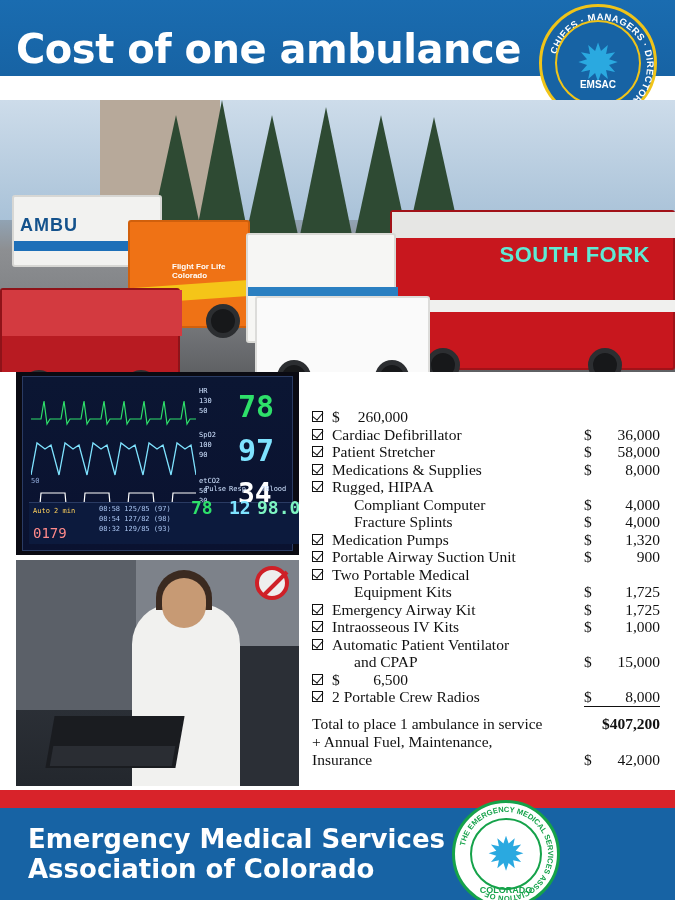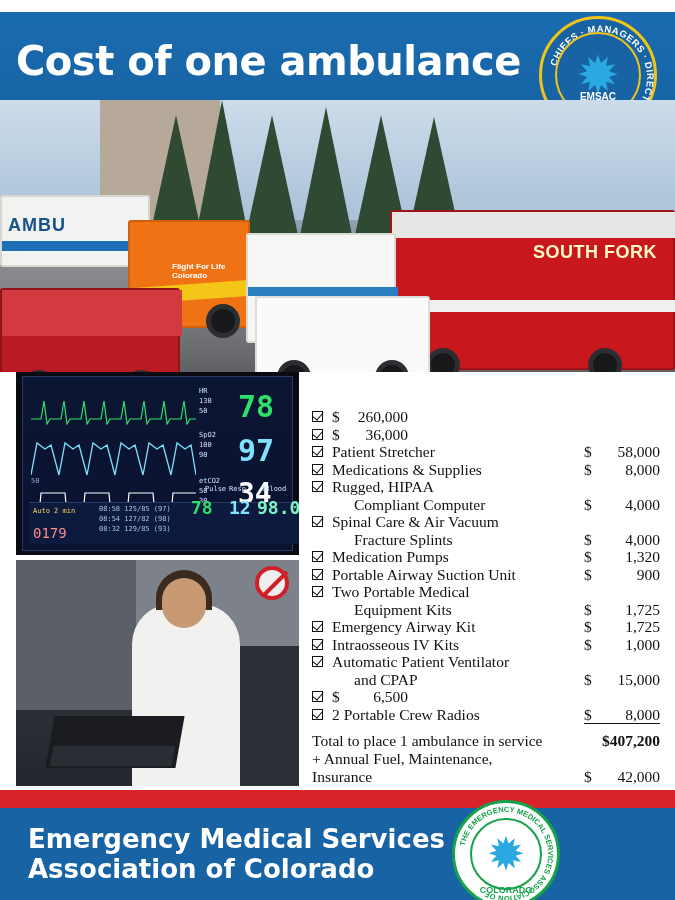--- a/index.html
+++ b/index.html
@@ -13,22 +13,22 @@
   .poster {
     position: relative;
     width: 675px;
     height: 900px;
     background: #ffffff;
   }
 
   
   .header {
     position: absolute;
-    left: 0; top: 12px;
-    width: 675px; height: 100px;
+    left: 0; top: 0;
+    width: 675px; height: 76px;
     background: #1b6aad;
     background: linear-gradient(180deg,#1a6cb0 0%,#1763a4 100%);
   }
   .header-title {
     position: absolute;
     left: 16px; top: 26px;
     color: #ffffff;
     font-size: 40px;
     font-weight: bold;
     letter-spacing: -0.5px;
@@ -108,31 +108,31 @@
     background:#b7a99a;
   }
   .ground {
     position:absolute; left:0; bottom:0; width:675px; height:80px;
     background: linear-gradient(180deg,#84868a 0%, #5f6164 100%);
   }
   .amb {
     position:absolute;
     border-radius: 3px;
   }
-  .amb-white-l { left:0; top:95px; width:150px; height:72px; background:#f2f2f0; border:2px solid #d7d7d4; }
+  .amb-white-l { left:12px; top:95px; width:150px; height:72px; background:#f2f2f0; border:2px solid #d7d7d4; }
   .amb-white-l .stripe { position:absolute; left:0; top:44px; width:150px; height:10px; background:#1d6fb8; }
   .amb-white-l .lbl { position:absolute; left:6px; top:18px; color:#14528c; font-weight:bold; font-size:18px; letter-spacing:1px; }
   .amb-orange { left:128px; top:120px; width:122px; height:108px; background:#ef7215; border:2px solid #d1600c; }
   .amb-orange .stripe { position:absolute; left:0; top:62px; width:122px; height:16px; background:#f5c518; transform: skewY(-4deg); }
   .amb-orange .lbl { position:absolute; left:14px; top:40px; color:#ffffff; font-weight:bold; font-size:8px;margin-left:28px; }
   .amb-white-m { left:246px; top:133px; width:150px; height:110px; background:#f6f6f4; border:2px solid #dadad6; }
   .amb-white-m .stripe { position:absolute; left:0; top:52px; width:150px; height:9px; background:#2a7fc1; }
   .amb-red { left:390px; top:110px; width:285px; height:160px; background:#c8171e; border:2px solid #a11218; }
   .amb-red .topband { position:absolute; left:0; top:0; width:285px; height:26px; background:#e6e6e4; }
-  .amb-red .lbl { position:absolute; right:16px; top:30px; color:#fef9c3; font-weight:bold; font-size:18px; letter-spacing:0.5px; }
+  .amb-red .lbl { position:absolute; right:23px; top:30px; color:#5eead4; font-weight:bold; font-size:22px; letter-spacing:0.5px; }
   .amb-red .stripe { position:absolute; left:0; top:88px; width:285px; height:12px; background:#f0f0ee; }
   .pickup { left:0px; top:188px; width:180px; height:104px; background:#b81b22; border:2px solid #8f1319; }
   .pickup .cab { position:absolute; left:0; top:0; width:180px; height:46px; background:#d33a40; }
   .truck-white { left:255px; top:196px; width:175px; height:86px; background:#fafafa; border:2px solid #dcdcda; }
   .wheel { position:absolute; width:34px; height:34px; border-radius:50%; background:#17181a; border:5px solid #2c2e31; }
 
   
   .monitor {
     position: absolute;
     left: 16px; top: 372px;
@@ -396,20 +396,21 @@
 
   <div class="costs">
     <div id="cost-rows">
         <div class="row">
           <div class="chk"><span class="box"></span></div>
           <div class="cur">$</div>
           <div class="amt">260,000</div>
         </div>
         <div class="row">
           <div class="chk"><span class="box"></span></div>
+          <div class="label">Cardiac Defibrillator</div>
           <div class="cur">$</div>
           <div class="amt">36,000</div>
         </div>
         <div class="row">
           <div class="chk"><span class="box"></span></div>
           <div class="label">Patient Stretcher</div>
           <div class="cur">$</div>
           <div class="amt">58,000</div>
         </div>
         <div class="row">
@@ -422,26 +423,20 @@
           <div class="chk"><span class="box"></span></div>
           <div class="label">Rugged, HIPAA</div>
           <div class="cur"></div>
           <div class="amt"></div>
         </div>
         <div class="row">
           <div class="chk"></div>
           <div class="label indent">Compliant Computer</div>
           <div class="cur">$</div>
           <div class="amt">4,000</div>
-        </div>
-        <div class="row">
-          <div class="chk"><span class="box"></span></div>
-          <div class="label">Spinal Care &amp; Air Vacuum</div>
-          <div class="cur"></div>
-          <div class="amt"></div>
         </div>
         <div class="row">
           <div class="chk"></div>
           <div class="label indent">Fracture Splints</div>
           <div class="cur">$</div>
           <div class="amt">4,000</div>
         </div>
         <div class="row">
           <div class="chk"><span class="box"></span></div>
           <div class="label">Medication Pumps</div>

